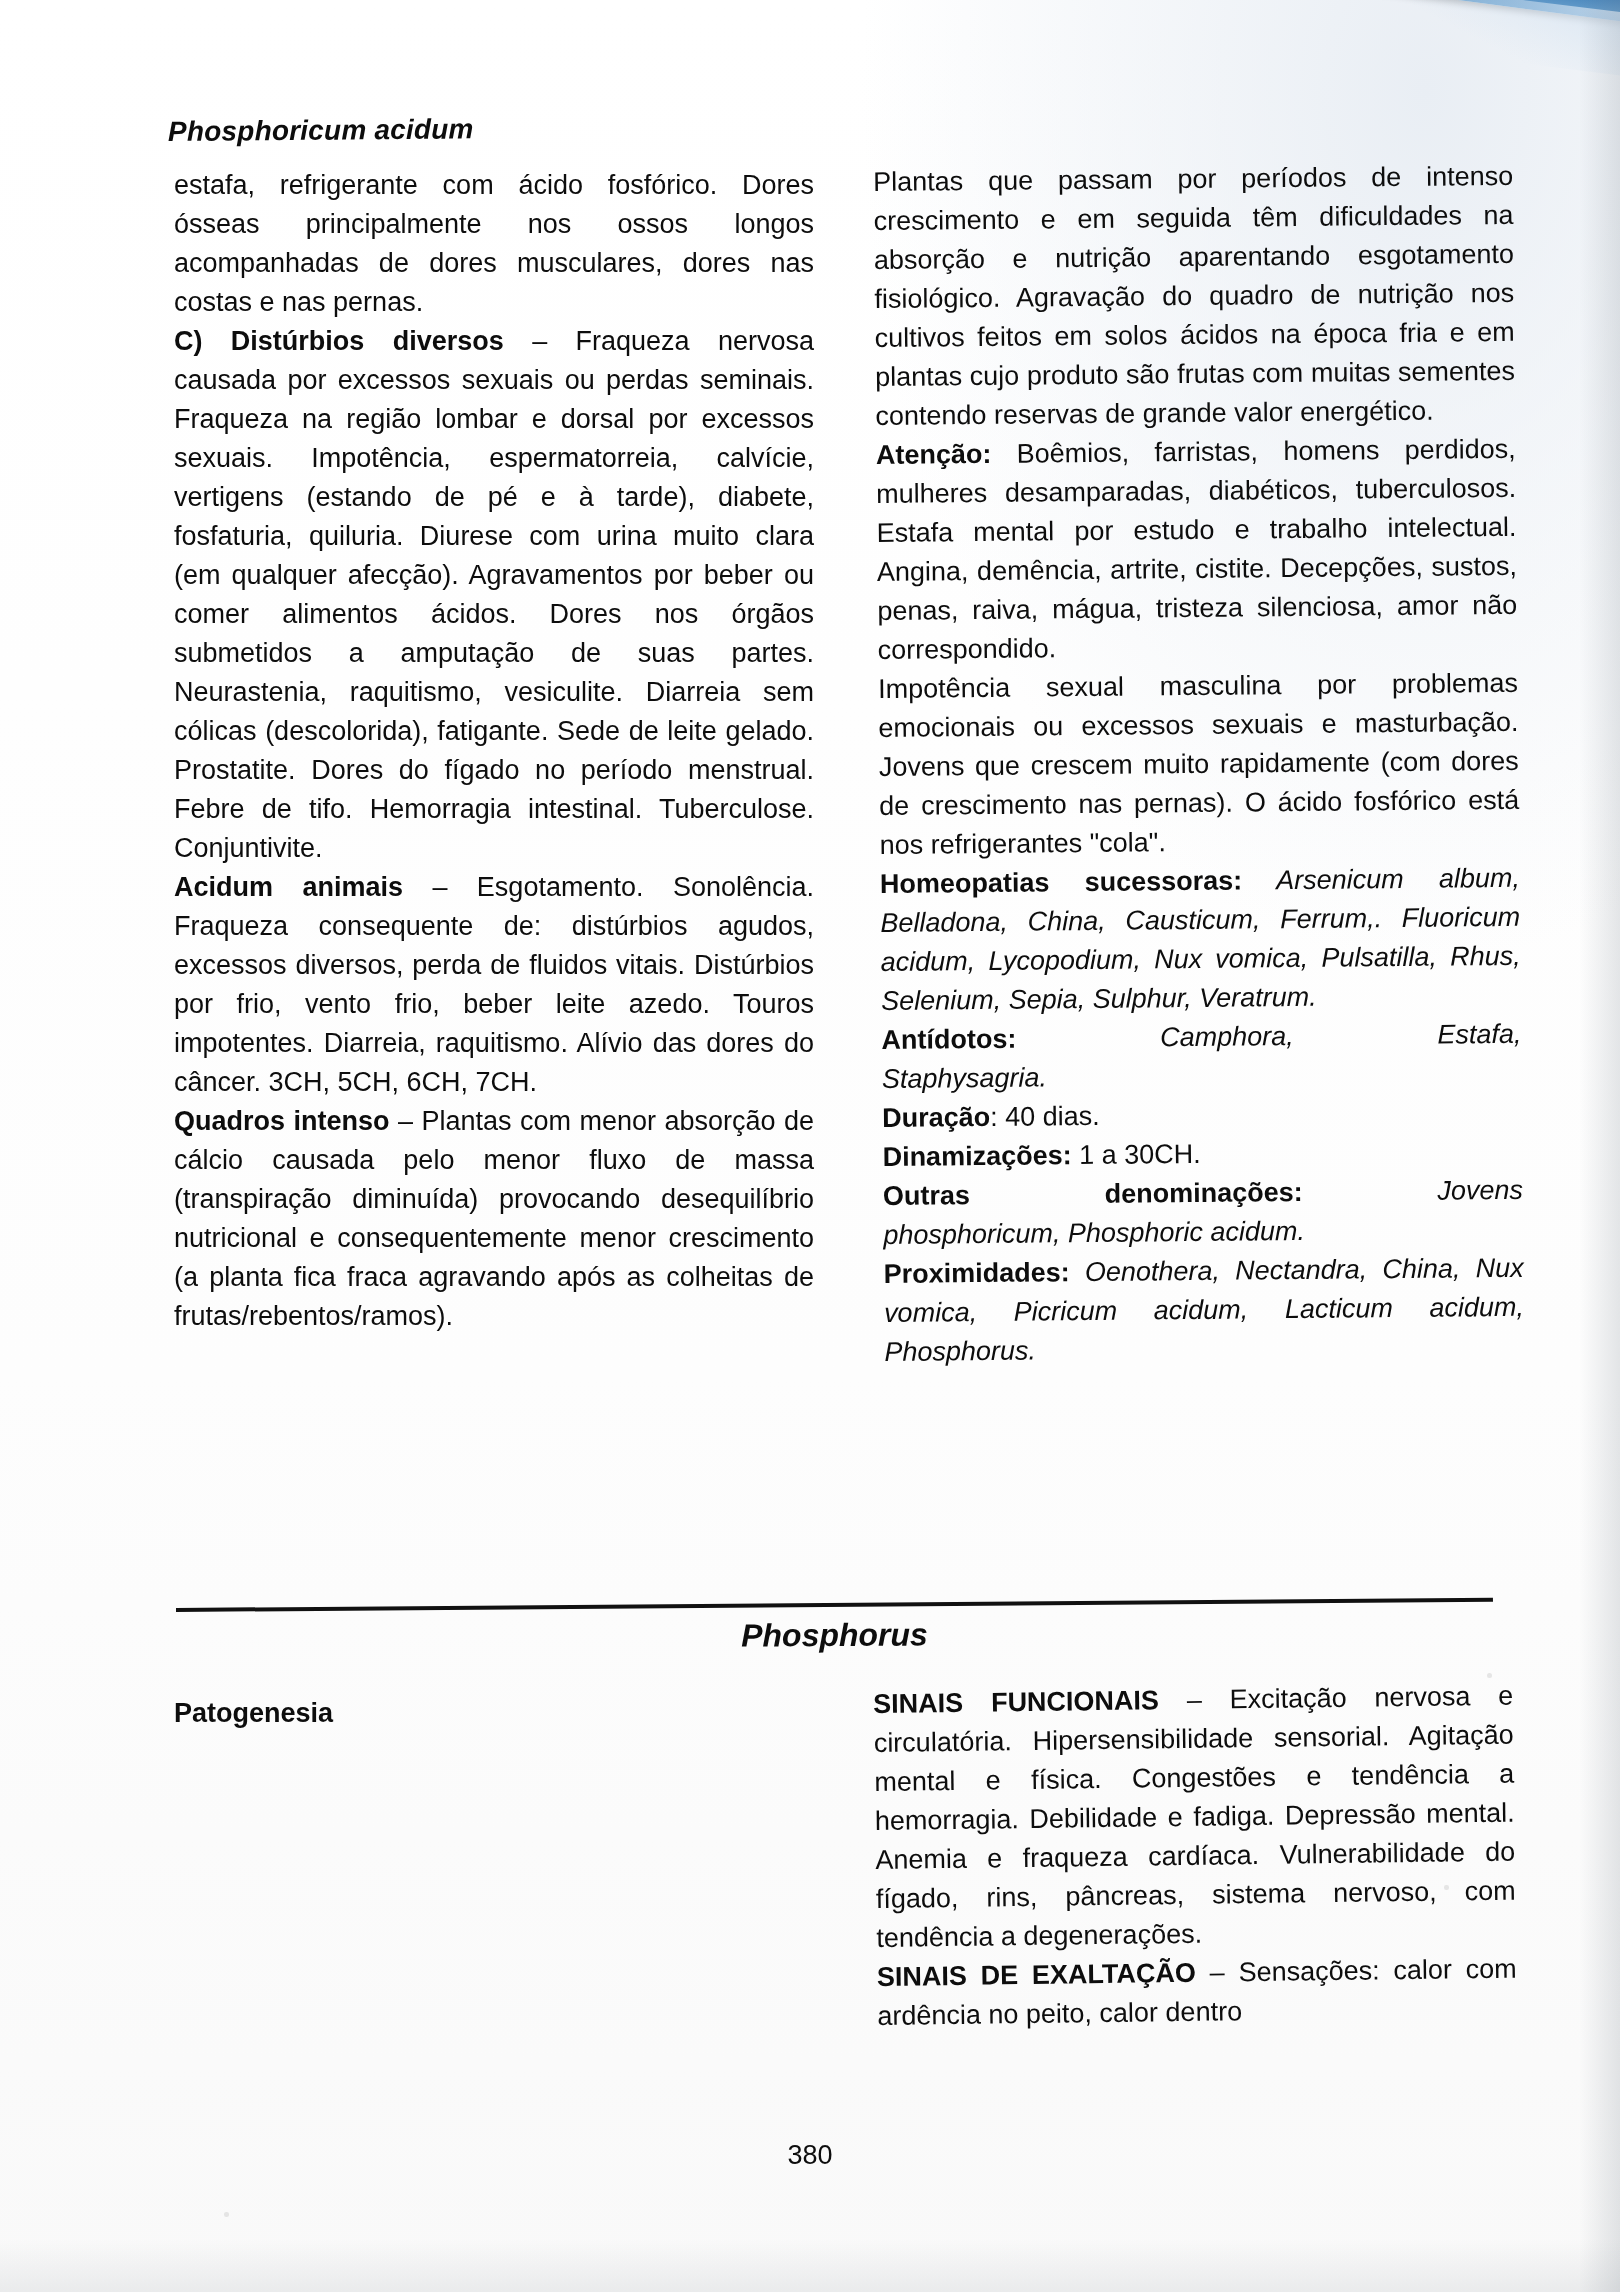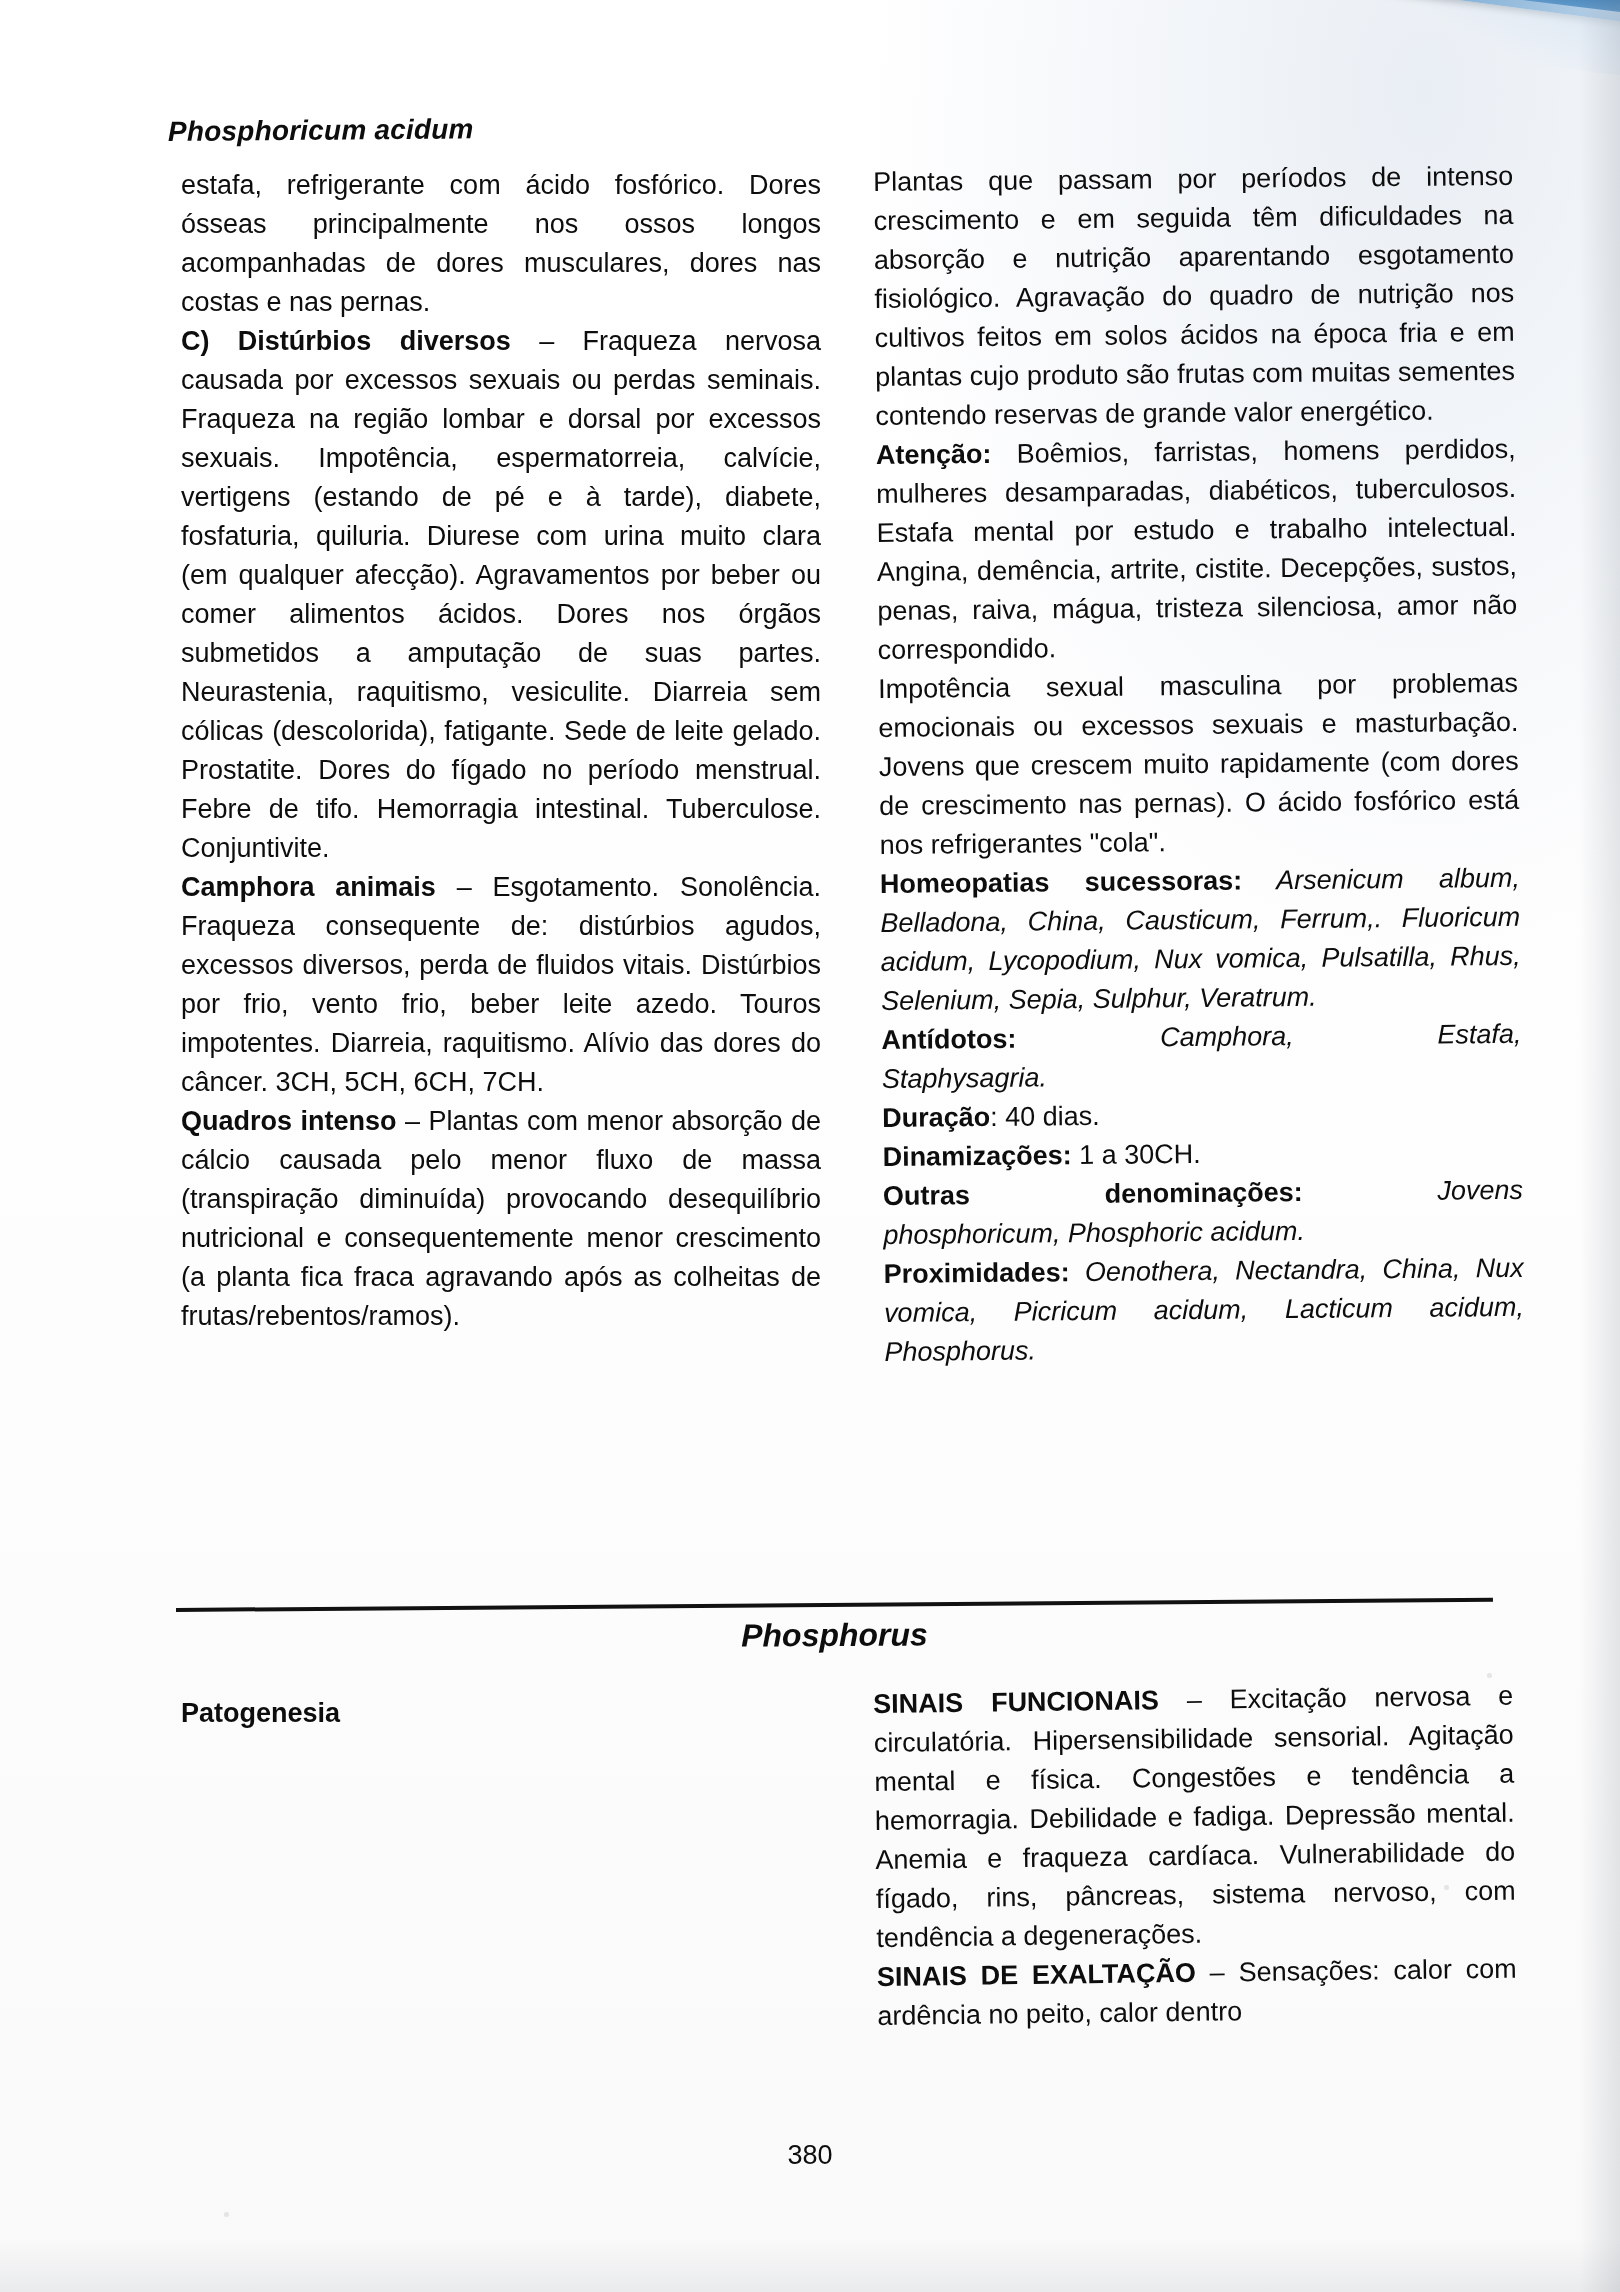--- a/index.html
+++ b/index.html
@@ -59,21 +59,21 @@
   
   .col{
     position:absolute;
     width:640px;
     font-size:27px;
     line-height:39px;
     text-align:justify;
     text-justify:inter-word;
     hyphens:none;
   }
-  .col-left{left:181px;}
+  .col-left{left:174px;}
   .col-right{left:873px;}
 
   .top-left{top:166px;}
   .top-right{top:163px;transform:rotate(-0.55deg);transform-origin:left top;}
   .bot-left{top:1694px;}
   .bot-right{top:1685px;transform:rotate(-0.75deg);transform-origin:left top;}
 
   .col p{margin:0;}
   .col p + p{margin-top:0px;}
   b{font-weight:bold;}
@@ -121,21 +121,21 @@
 
     <p>
       <span>estafa, refrigerante com ácido fosfórico. Dores ósseas principalmente nos ossos longos acompanhadas de dores musculares, dores nas costas e nas pernas.</span>
     </p>
 
     <p>
       <b>C) Distúrbios diversos</b><span> – </span><span>Fraqueza nervosa causada por excessos sexuais ou perdas seminais. Fraqueza na região lombar e dorsal por excessos sexuais. Impotência, espermatorreia, calvície, vertigens (estando de pé e à tarde), diabete, fosfaturia, quiluria. Diurese com urina muito clara (em qualquer afecção). Agravamentos por beber ou comer alimentos ácidos. Dores nos órgãos submetidos a amputação de suas partes. Neurastenia, raquitismo, vesiculite. Diarreia sem cólicas (descolorida), fatigante. Sede de leite gelado. Prostatite. Dores do fígado no período menstrual. Febre de tifo. Hemorragia intestinal. Tuberculose. Conjuntivite.</span>
     </p>
 
     <p>
-      <b>Camphora animais</b><span> – </span><span>Esgotamento. Sonolência. Fraqueza consequente de: distúrbios agudos, excessos diversos, perda de fluidos vitais. Distúrbios por frio, vento frio, beber leite azedo. Touros impotentes. Diarreia, raquitismo. Alívio das dores do câncer. 3CH, 5CH, 6CH, 7CH.</span>
+      <b>Acidum animais</b><span> – </span><span>Esgotamento. Sonolência. Fraqueza consequente de: distúrbios agudos, excessos diversos, perda de fluidos vitais. Distúrbios por frio, vento frio, beber leite azedo. Touros impotentes. Diarreia, raquitismo. Alívio das dores do câncer. 3CH, 5CH, 6CH, 7CH.</span>
     </p>
 
     <p>
       <b>Quadros intenso</b><span> – </span><span>Plantas com menor absorção de cálcio causada pelo menor fluxo de massa (transpiração diminuída) provocando desequilíbrio nutricional e consequentemente menor crescimento (a planta fica fraca agravando após as colheitas de frutas/rebentos/ramos).</span>
     </p>
   </div>
 
   <div class="col col-right top-right">
 
     <p>

